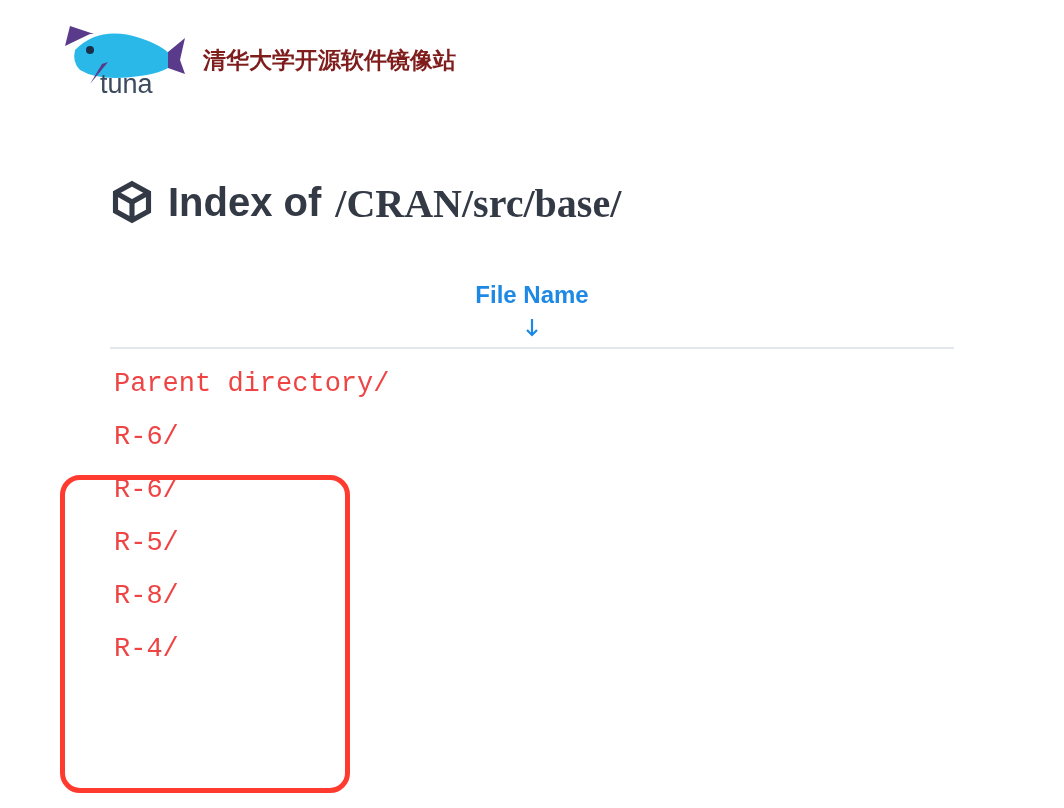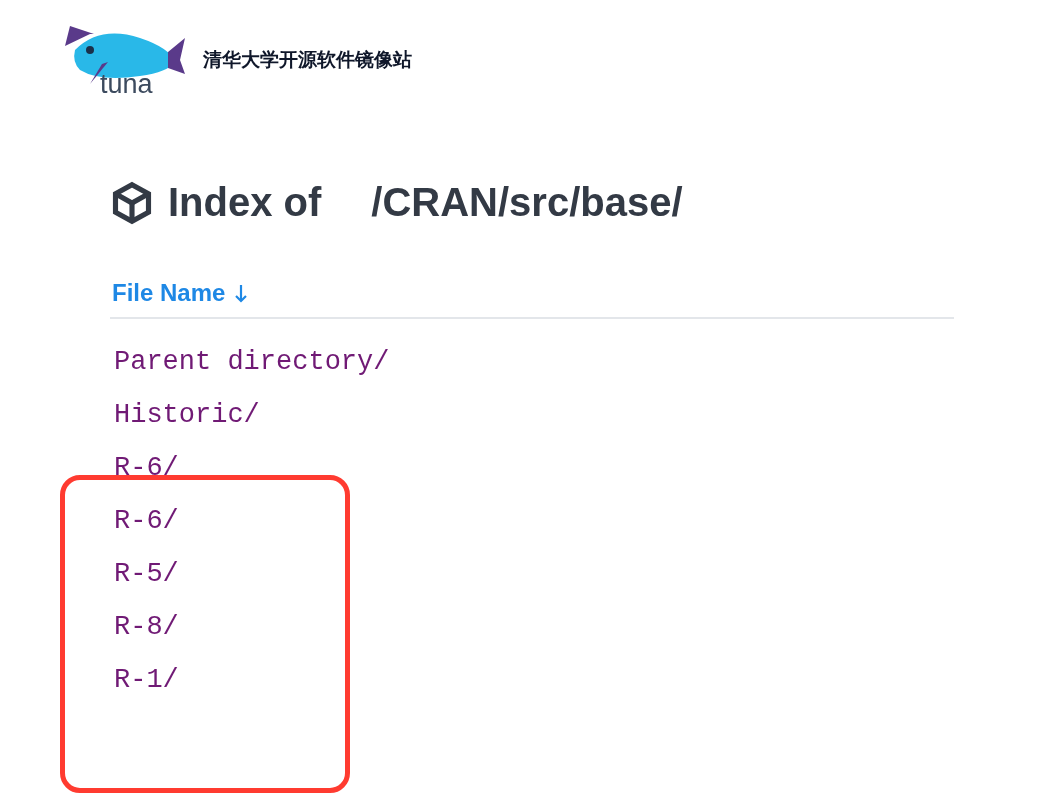--- a/index.html
+++ b/index.html
@@ -1,27 +1,27 @@
 <!DOCTYPE html>
 <html><head>
   <meta charset="utf-8">
   <style>
     * { margin: 0; padding: 0; box-sizing: border-box; }
     body { font-family: -apple-system, BlinkMacSystemFont, "Segoe UI", "Helvetica Neue", Arial, sans-serif; background: #fff; }
     .header { display: flex; align-items: center; padding: 20px 40px 10px 60px; gap: 18px; }
     .logo { width: 125px; height: 80px; position: relative; }
-    .site-title { font-size: 19px; font-weight: 700; color: #0f172a; }
+    .site-title { font-size: 23px; font-weight: 700; color: #7f1d1d; }
     .main { padding: 70px 110px 20px 110px; }
-    .index-heading { display: flex; align-items: center; gap: 14px; color: #333a45; font-size: 40px; font-weight: 800; margin-bottom: 46px; }
-    .index-heading .path { font-family: Liberation Sans, sans-serif; font-weight: 700; margin-left: 36px; }
+    .index-heading { display: flex; align-items: flex-start; gap: 14px; color: #333a45; font-size: 40px; font-weight: 800; margin-bottom: 46px; }
+    .index-heading .path { font-family: Liberation Serif, serif; font-weight: 700; }
     .package-icon { width: 44px; height: 44px; stroke: #333a45; stroke-width: 2.8; fill: none; }
-    .col-header { display: flex; align-items: center; gap: 8px; color: #1e88e5; font-size: 24px; font-weight: 700; padding: 8px 2px 10px 2px; border-bottom: 2px solid #e3e6ea; margin-bottom: 28px; cursor: pointer; }
+    .col-header { display: flex; align-items: center; gap: 8px; color: #1e88e5; font-size: 24px; font-weight: 700; padding: 8px 2px 10px 2px; border-bottom: 2px solid #e3e6ea; margin-bottom: 20px; cursor: pointer; flex-direction: column; }
     .arrow-down { width: 16px; height: 20px; stroke: #1e88e5; stroke-width: 2.2; fill: none; }
     .file-list { display: flex; flex-direction: column; gap: 23px; padding-left: 4px; }
-    .file-link { color: #701a75; font-family: "SFMono-Regular", Consolas, "Liberation Mono", Menlo, monospace; font-size: 27px; text-decoration: none; display: inline-block; width: fit-content; }
+    .file-link { color: #ef4444; font-family: "SFMono-Regular", Consolas, "Liberation Mono", Menlo, monospace; font-size: 27px; text-decoration: none; display: inline-block; width: fit-content; }
     .highlight-box { position: absolute; border: 5px solid #ff3b30; border-radius: 20px; pointer-events: none; }
   </style>
 </head>
 <body>
 
 <div class="header">
   <div class="logo">
     <svg viewBox="0 0 125 80" width="125" height="80">
 
       <path d="M 15 30 Q 40 5 80 18 Q 110 28 115 42 Q 108 52 80 56 Q 40 62 20 50 Q 12 42 15 30 Z" fill="#29b8e8"></path>
@@ -54,22 +54,21 @@
   <div class="col-header">
     <span>File Name</span>
     <svg class="arrow-down" viewBox="0 0 16 20">
       <line x1="8" y1="2" x2="8" y2="18"></line>
       <polyline points="3,13 8,18 13,13"></polyline>
     </svg>
   </div>
 
   <div class="file-list">
     <a class="file-link">Parent directory/</a>
-    <a class="file-link">Historic/</a>
     <a class="file-link">R-6/</a>
     <a class="file-link">R-6/</a>
     <a class="file-link">R-5/</a>
     <a class="file-link">R-8/</a>
-    <a class="file-link">R-1/</a>
+    <a class="file-link">R-4/</a>
   </div>
 </div>
 
 <div class="highlight-box" style="left:60px;top:475px;width:290px;height:318px;"></div>
 
 </body></html>

